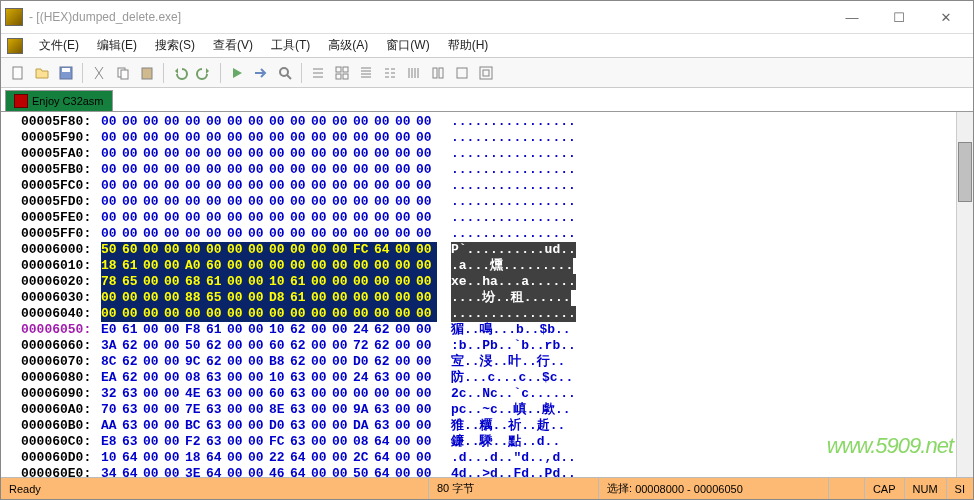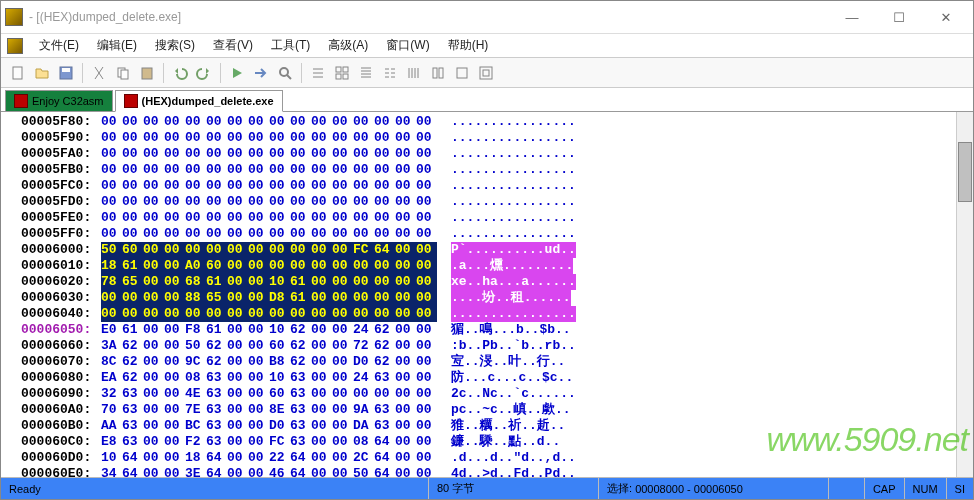--- a/index.html
+++ b/index.html
@@ -21,26 +21,26 @@
 .tab.active { background: #fff; border-bottom: 1px solid #fff; margin-bottom: -1px; font-weight: bold; }
 .tab-icon { width: 14px; height: 14px; background: #b00; border: 1px solid #600; }
 .hex-area { height: 370px; overflow: hidden; display: flex; font-family: "Fixedsys","Consolas","Courier New",monospace; font-size: 13px; line-height: 16px; position: relative; }
 .hex-area > .scroll { flex: 1; padding: 2px 20px; overflow: hidden; }
 .hex-row { display: flex; white-space: pre; }
 .addr { color: #000; font-weight: bold; width: 80px; }
 .addr.red { color: #a21caf; }
 .hb { color: #0000cc; font-weight: bold; width: 21px; display: inline-block; }
 .hb.sel { background: #0a246a; color: #ffff00; }
 .ascii { margin-left: 14px; color: #0000cc; font-weight: bold; }
-.ascii.sel { background: #d946ef; color: #fff; }
+.ascii.sel { background: #404040; color: #fff; }
 .vscroll { width: 17px; background: #f0f0f0; border-left: 1px solid #ccc; position: relative; }
 .vscroll .thumb { position: absolute; left: 1px; right: 1px; top: 30px; height: 60px; background: #c0c0c0; border: 1px solid #888; }
-.statusbar { position: absolute; bottom: 0; left: 0; right: 0; height: 22px; background: #3b82f6; border-top: 1px solid #bbb; display: flex; align-items: center; font-size: 11px; }
+.statusbar { position: absolute; bottom: 0; left: 0; right: 0; height: 22px; background: #fdba74; border-top: 1px solid #bbb; display: flex; align-items: center; font-size: 11px; }
 .sb-panel { border-right: 1px solid #bbb; padding: 0 8px; height: 100%; display: flex; align-items: center; }
-.watermark { position: absolute; right: 5px; bottom: 40px; font-family: Arial; font-size: 34px; font-style: italic; color: #3cbd00; opacity: 0.6; pointer-events: none; letter-spacing: -1px; }
+.watermark { position: absolute; right: 20px; bottom: 40px; font-family: Arial; font-size: 22px; font-style: italic; color: #3cbd00; opacity: 0.6; pointer-events: none; letter-spacing: -1px; }
 .faded-url { position: absolute; right: 80px; bottom: 4px; font-size: 10px; color: #ccc; opacity: 0.5; }
 </style>
 </head>
 <body>
 
 <div class="titlebar">
   <div class="app-icon"></div>
   <div class="title-text"> - [(HEX)dumped_delete.exe]</div>
   <div class="win-controls">
     <div class="win-btn">—</div>
@@ -170,24 +170,20 @@
         <rect x="2" y="2" width="12" height="12" stroke="#555" fill="none"></rect>
         <rect x="5" y="5" width="6" height="6" stroke="#555" fill="none"></rect>
       </svg>
     </div>
 </div>
 
 <div class="tabs">
   <div class="tab">
     <span class="tab-icon"></span>
     <span>Enjoy C32asm</span>
-  </div>
-  <div class="tab active">
-    <span class="tab-icon"></span>
-    <span>(HEX)dumped_delete.exe</span>
   </div>
 </div>
 
 <div class="hex-area">
   <div class="scroll" id="hex-scroll">
       <div class="hex-row"><span class="addr">00005F80:</span><span><span class="hb">00</span><span class="hb">00</span><span class="hb">00</span><span class="hb">00</span><span class="hb">00</span><span class="hb">00</span><span class="hb">00</span><span class="hb">00</span><span class="hb">00</span><span class="hb">00</span><span class="hb">00</span><span class="hb">00</span><span class="hb">00</span><span class="hb">00</span><span class="hb">00</span><span class="hb">00</span></span><span class="ascii">................</span></div>
       <div class="hex-row"><span class="addr">00005F90:</span><span><span class="hb">00</span><span class="hb">00</span><span class="hb">00</span><span class="hb">00</span><span class="hb">00</span><span class="hb">00</span><span class="hb">00</span><span class="hb">00</span><span class="hb">00</span><span class="hb">00</span><span class="hb">00</span><span class="hb">00</span><span class="hb">00</span><span class="hb">00</span><span class="hb">00</span><span class="hb">00</span></span><span class="ascii">................</span></div>
       <div class="hex-row"><span class="addr">00005FA0:</span><span><span class="hb">00</span><span class="hb">00</span><span class="hb">00</span><span class="hb">00</span><span class="hb">00</span><span class="hb">00</span><span class="hb">00</span><span class="hb">00</span><span class="hb">00</span><span class="hb">00</span><span class="hb">00</span><span class="hb">00</span><span class="hb">00</span><span class="hb">00</span><span class="hb">00</span><span class="hb">00</span></span><span class="ascii">................</span></div>
       <div class="hex-row"><span class="addr">00005FB0:</span><span><span class="hb">00</span><span class="hb">00</span><span class="hb">00</span><span class="hb">00</span><span class="hb">00</span><span class="hb">00</span><span class="hb">00</span><span class="hb">00</span><span class="hb">00</span><span class="hb">00</span><span class="hb">00</span><span class="hb">00</span><span class="hb">00</span><span class="hb">00</span><span class="hb">00</span><span class="hb">00</span></span><span class="ascii">................</span></div>
       <div class="hex-row"><span class="addr">00005FC0:</span><span><span class="hb">00</span><span class="hb">00</span><span class="hb">00</span><span class="hb">00</span><span class="hb">00</span><span class="hb">00</span><span class="hb">00</span><span class="hb">00</span><span class="hb">00</span><span class="hb">00</span><span class="hb">00</span><span class="hb">00</span><span class="hb">00</span><span class="hb">00</span><span class="hb">00</span><span class="hb">00</span></span><span class="ascii">................</span></div>

